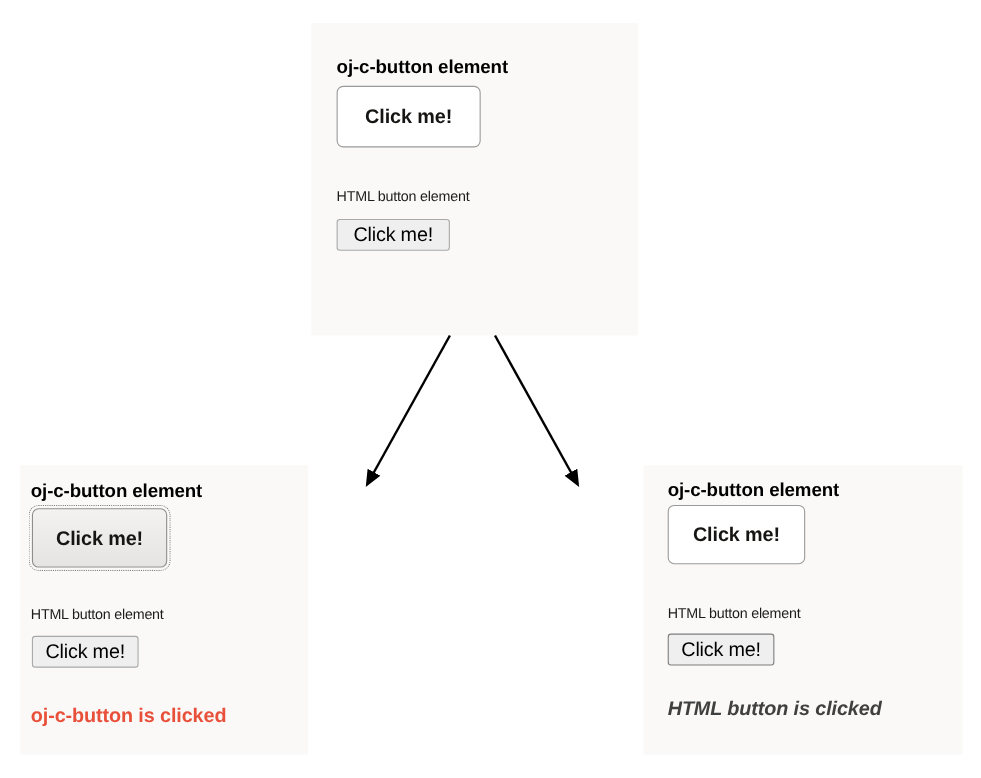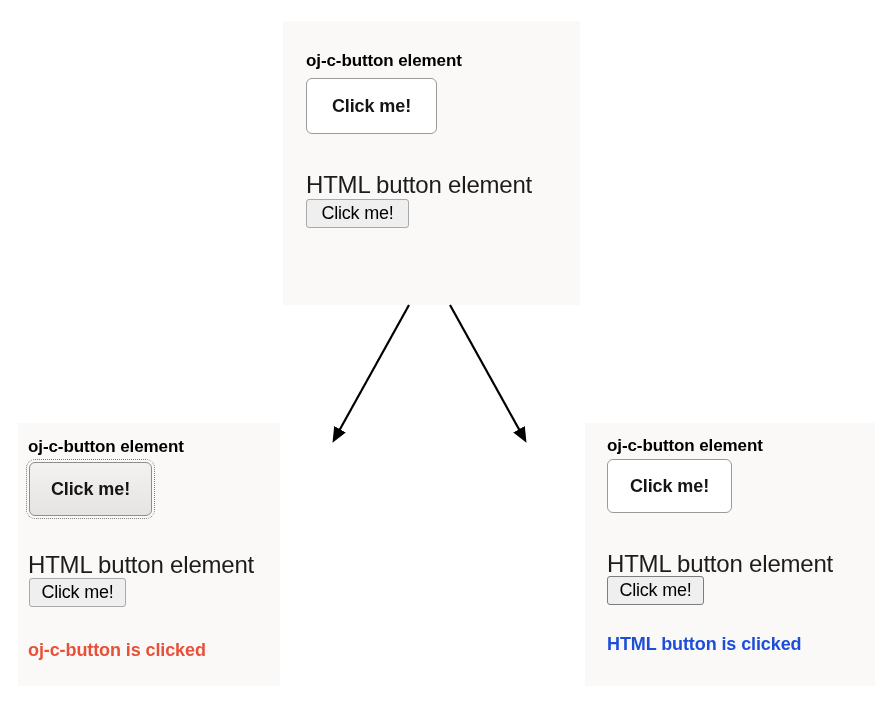--- a/index.html
+++ b/index.html
@@ -29,21 +29,21 @@
 
   
   .label-oj {
     font-size: 17px;
     font-weight: 700;
     color: #000000;
     letter-spacing: -0.1px;
     white-space: nowrap;
   }
   .label-html {
-    font-size: 24px;
+    font-size: 13px;
     font-weight: 400;
     color: #1c1c1c;
     letter-spacing: -0.2px;
     white-space: nowrap;
   }
 
   
   .oj-btn {
     display: inline-flex;
     align-items: center;
@@ -154,21 +154,21 @@
 <div class="panel" id="panel-right" style="background: rgb(250, 249, 248);"></div>
 
 <div id="right-label-oj" class="label-oj">oj-c-button element</div>
 
 <button id="right-oj-btn" class="oj-btn">Click me!</button>
 
 <div id="right-label-html" class="label-html">HTML button element</div>
 
 <button id="right-html-btn" class="html-btn focused">Click me!</button>
 
-<div id="right-status" class="status-msg" style="color: #1d4ed8;">HTML button is clicked</div>
+<div id="right-status" class="status-msg" style="color: #404040; font-style: italic;">HTML button is clicked</div>
 
 <svg id="arrows" viewBox="0 0 892 707" width="892" height="707">
   <defs>
     <marker id="arrowhead" markerWidth="7" markerHeight="7" refX="5.6" refY="3" orient="auto" markerUnits="strokeWidth">
       <path d="M0,0 L7,3 L0,6 z" fill="#000000"></path>
     </marker>
   </defs>
   <line class="flow-line" stroke="#000000" stroke-width="2.2" marker-end="url(#arrowhead)" x1="409" y1="305" x2="334" y2="440"></line>
   <line class="flow-line" stroke="#000000" stroke-width="2.2" marker-end="url(#arrowhead)" x1="450" y1="305" x2="525" y2="440"></line>
 </svg>

